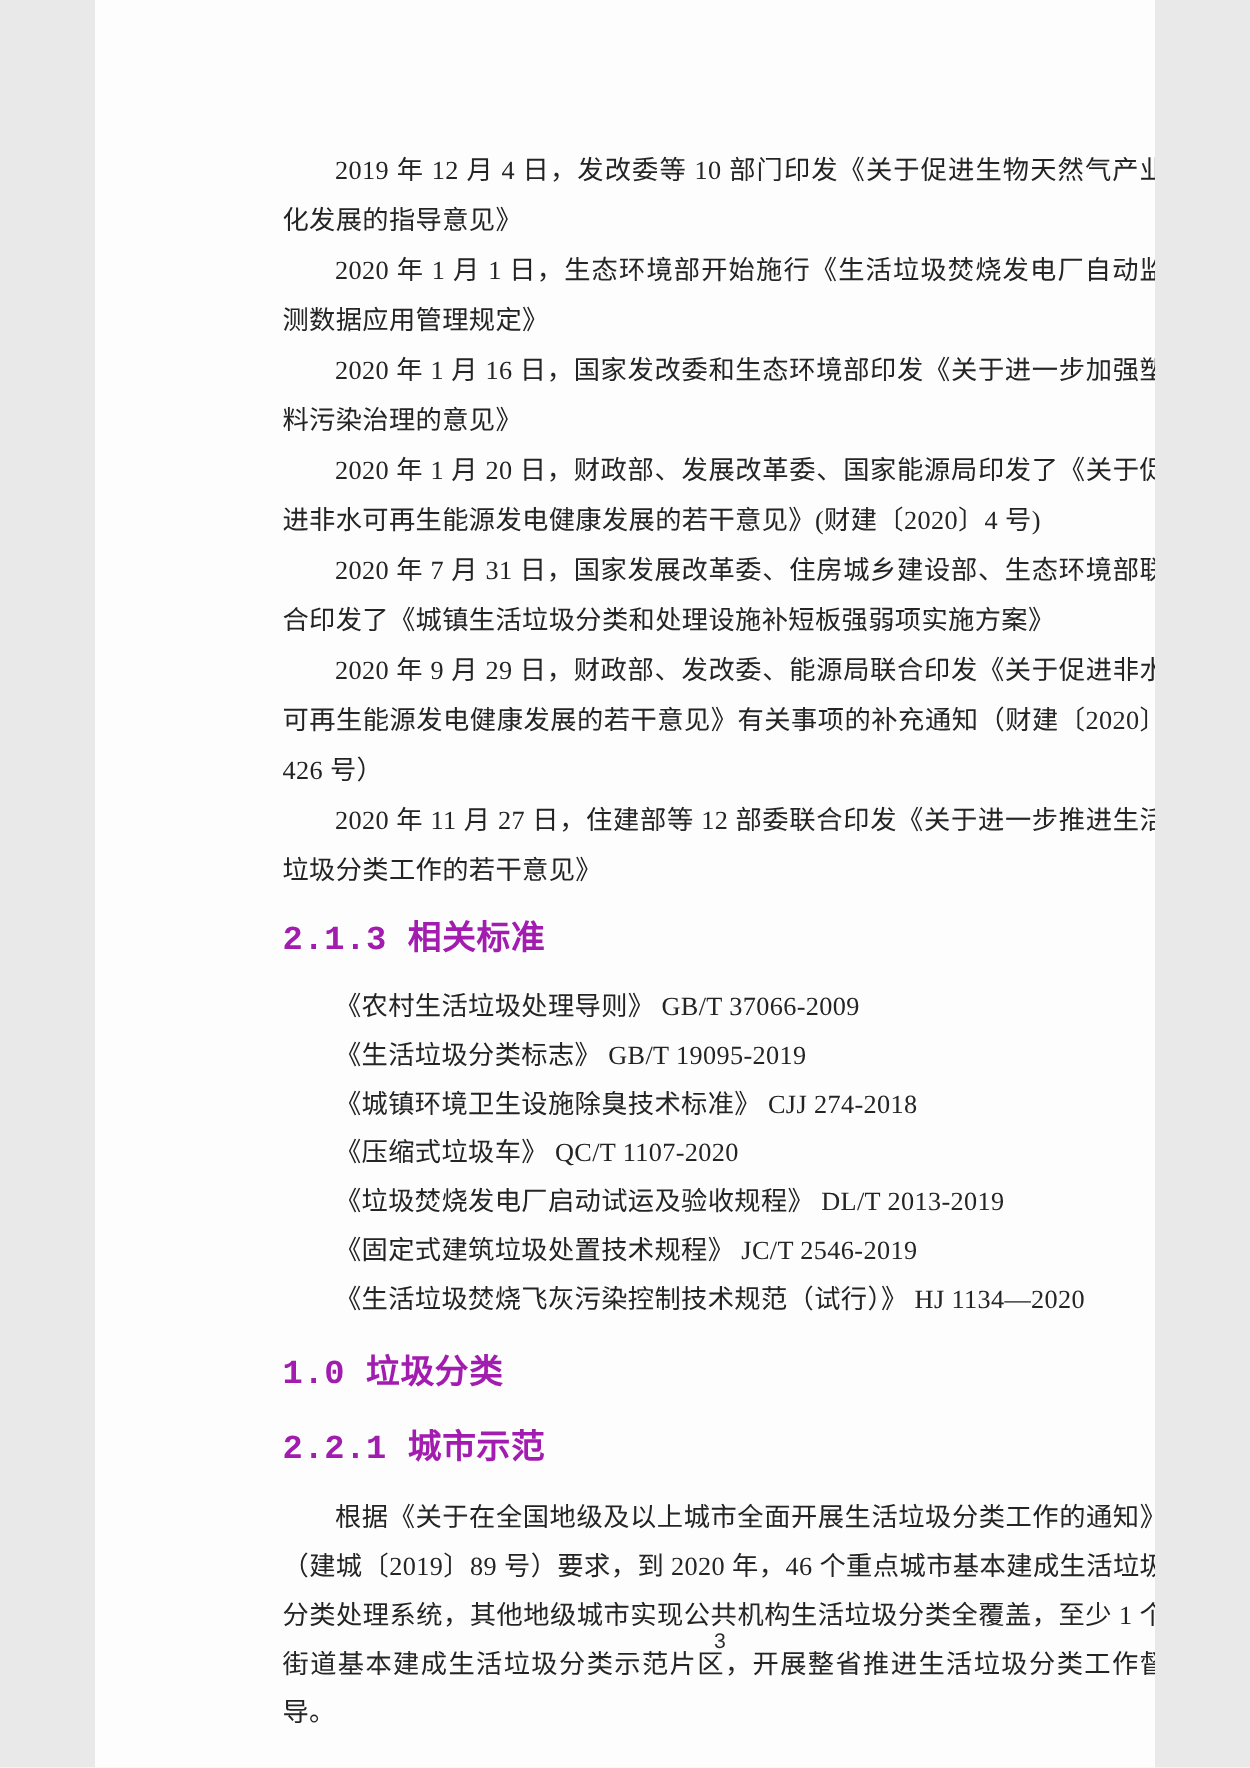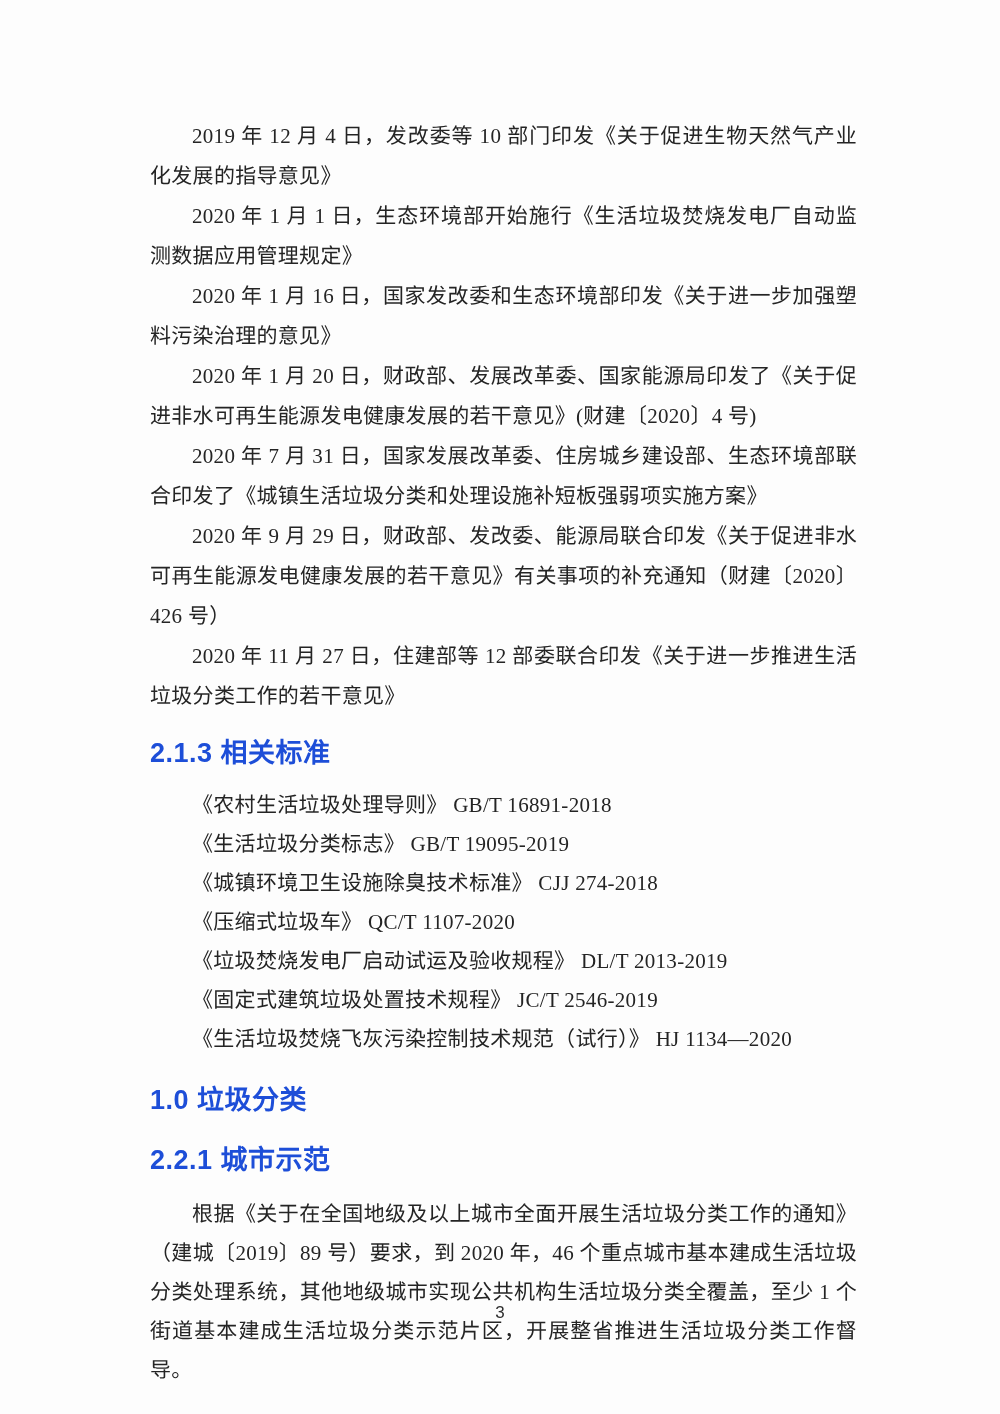--- a/index.html
+++ b/index.html
@@ -1,19 +1,19 @@
 <!DOCTYPE html>
 <html lang="zh-CN"><head>
 <meta charset="utf-8">
 <style>
   html, body { margin: 0; padding: 0; }
   body { background: #e9e9e9; }
   .page {
     position: relative;
-    width: 1000px;
+    width: 848px;
     height: 1414px;
     margin: 0 auto;
     background: #fdfdfd;
     overflow: hidden;
     font-family: "Liberation Serif", serif;
     color: #242424;
   }
   .content {
     position: absolute;
     left: 150px;
@@ -23,23 +23,23 @@
   .para {
     margin: 0;
     font-size: 21px;
     line-height: 40px;
     text-indent: 2em;
     text-align: justify;
     letter-spacing: 0.3px;
     color: #242424;
   }
   .heading {
-    font-family: Liberation Sans, sans-serif;
+    font-family: Liberation Mono, monospace;
     font-weight: bold;
-    color: #1d4ed8;
+    color: #a21caf;
     font-size: 27px;
     line-height: 34px;
     margin: 0;
     letter-spacing: 0.5px;
   }
   .h-213 { margin-top: 20px; margin-bottom: 16px; }
   .h-22  { margin-top: 24px; margin-bottom: 0; }
   .h-221 { margin-top: 26px; margin-bottom: 0; }
   .standards {
     list-style: none;
@@ -93,21 +93,21 @@
     <p class="para">2020 年 1 月 1 日，生态环境部开始施行《生活垃圾焚烧发电厂自动监测数据应用管理规定》</p>
     <p class="para">2020 年 1 月 16 日，国家发改委和生态环境部印发《关于进一步加强塑料污染治理的意见》</p>
     <p class="para">2020 年 1 月 20 日，财政部、发展改革委、国家能源局印发了《关于促进非水可再生能源发电健康发展的若干意见》(财建〔2020〕4 号)</p>
     <p class="para">2020 年 7 月 31 日，国家发展改革委、住房城乡建设部、生态环境部联合印发了《城镇生活垃圾分类和处理设施补短板强弱项实施方案》</p>
     <p class="para">2020 年 9 月 29 日，财政部、发改委、能源局联合印发《关于促进非水可再生能源发电健康发展的若干意见》有关事项的补充通知（财建〔2020〕426 号）</p>
     <p class="para">2020 年 11 月 27 日，住建部等 12 部委联合印发《关于进一步推进生活垃圾分类工作的若干意见》</p>
 
     <h3 class="heading h-213">2.1.3 相关标准</h3>
 
     <ul class="standards">
-      <li>《农村生活垃圾处理导则》 GB/T 16891-2018</li>
+      <li>《农村生活垃圾处理导则》 GB/T 37066-2009</li>
       <li>《生活垃圾分类标志》 GB/T 19095-2019</li>
       <li>《城镇环境卫生设施除臭技术标准》 CJJ 274-2018</li>
       <li>《压缩式垃圾车》 QC/T 1107-2020</li>
       <li>《垃圾焚烧发电厂启动试运及验收规程》 DL/T 2013-2019</li>
       <li>《固定式建筑垃圾处置技术规程》 JC/T 2546-2019</li>
       <li>《生活垃圾焚烧飞灰污染控制技术规范（试行）》 HJ 1134—2020</li>
     </ul>
 
     <h2 class="heading h-22">1.0 垃圾分类</h2>
 

